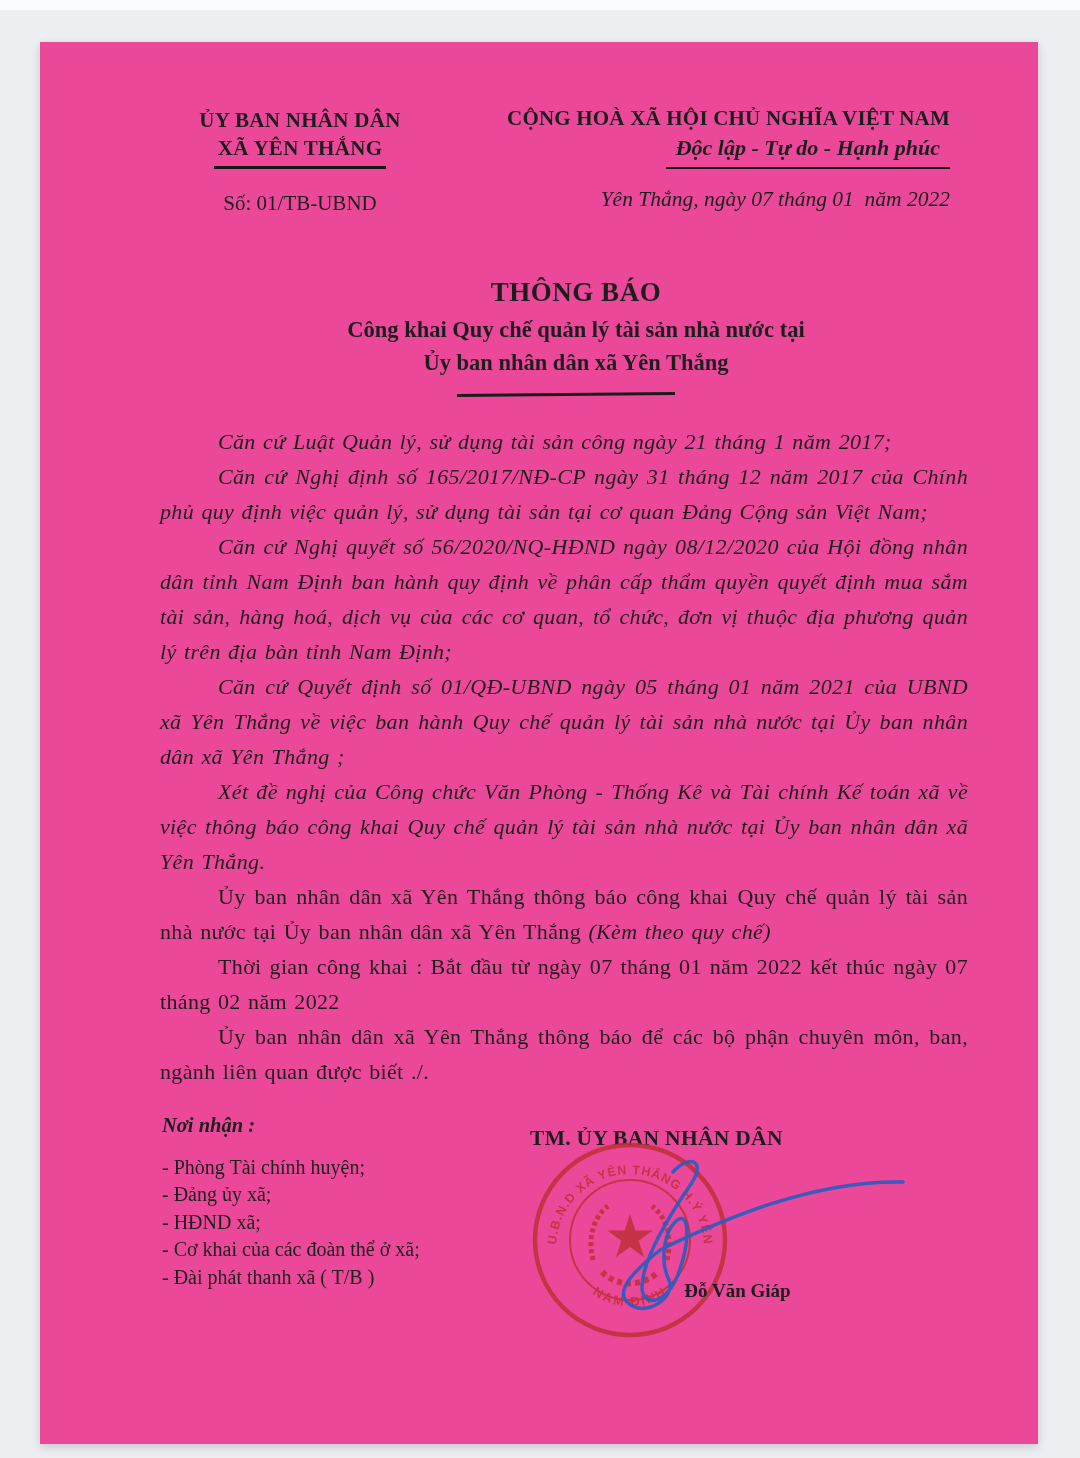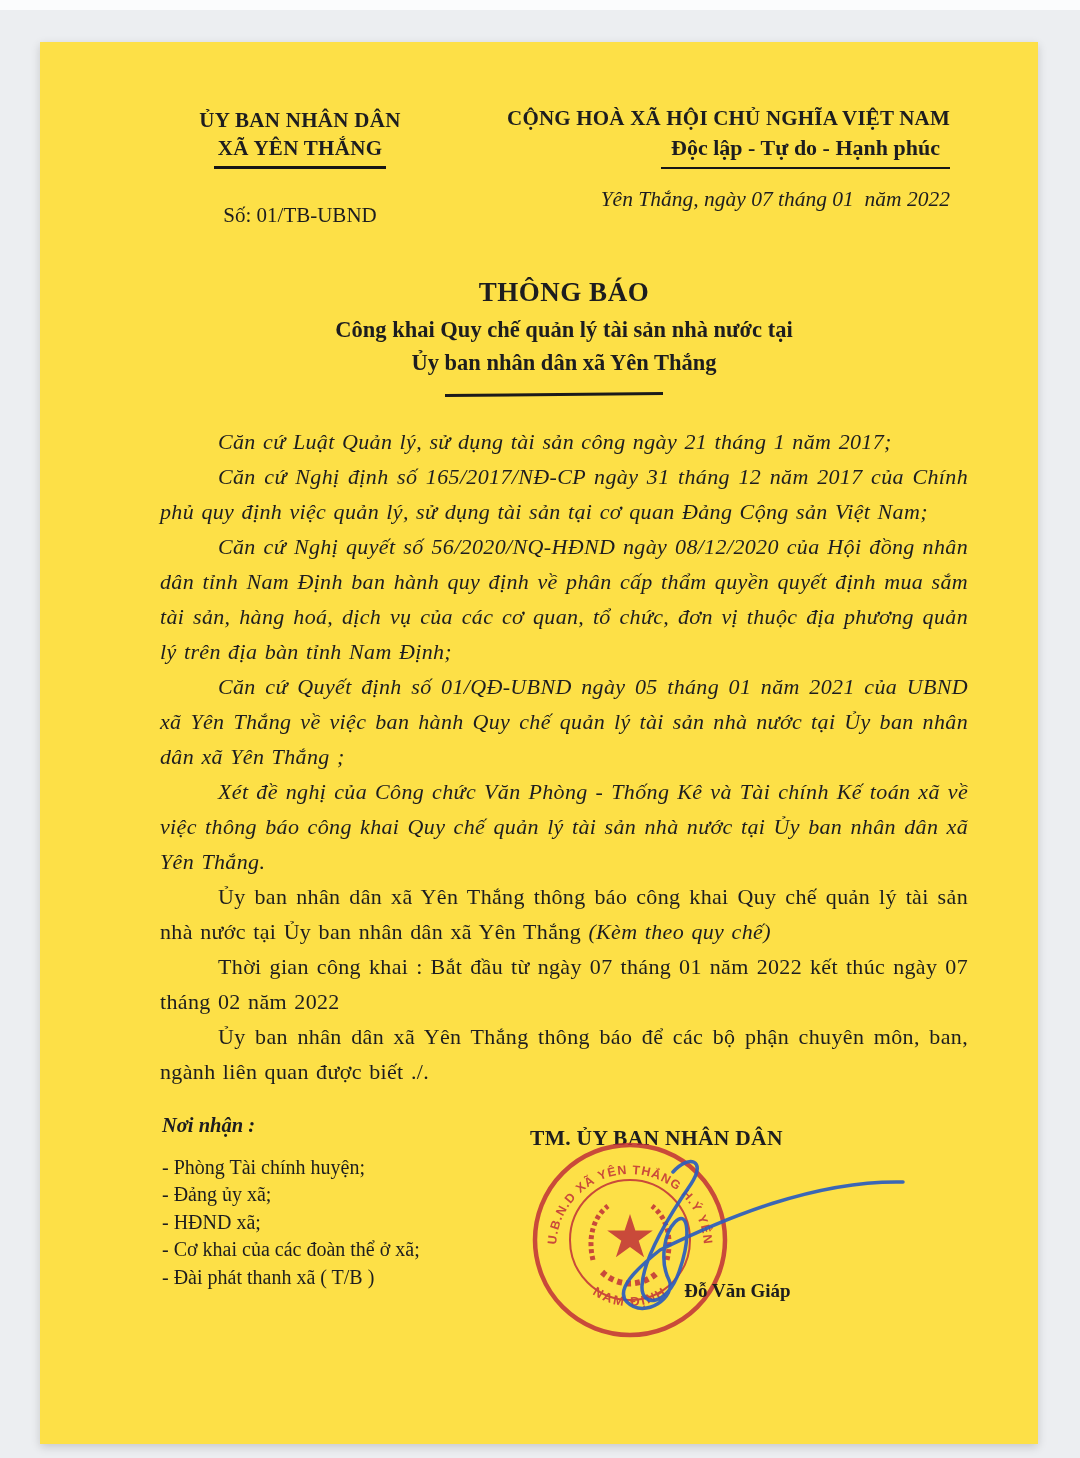--- a/index.html
+++ b/index.html
@@ -10,36 +10,36 @@
     color:#1d1d1f;
     position:relative;
     overflow:hidden;
   }
   .top-strip{
     position:absolute;left:0;top:0;width:1080px;height:10px;
     background:#fbfcfd;
   }
   .page{
     position:absolute;left:40px;top:42px;width:998px;height:1402px;
-    background:#fde047;
+    background:#ec4899;
     box-shadow:0 3px 9px rgba(0,0,0,.16);
   }
   
   .hleft{position:absolute;left:60px;top:66px;width:400px;text-align:center;}
   .hright{position:absolute;left:450px;top:64px;width:460px;text-align:right;}
   .org1{font-weight:bold;font-size:21px;letter-spacing:.3px;}
   .org2{display:inline-block;font-weight:bold;font-size:21px;letter-spacing:.3px;
         border-bottom:3px solid #161616;padding:0 4px 5px 4px;margin-top:3px;}
-  .docnum{margin-top:34px;font-size:21px;}
+  .docnum{margin-top:22px;font-size:21px;}
   .nat1{font-weight:bold;font-size:21px;letter-spacing:.2px;}
   .nat2{display:inline-block;font-weight:bold;font-size:22px;
-        border-bottom:2.5px solid #161616;padding:0 10px 6px 10px;margin-top:4px;}
+        border-bottom:2.5px solid #161616;padding:0 10px 6px 10px;margin-top:4px;font-style:italic;}
   .dateline{margin-top:18px;font-size:21.5px;font-style:italic;white-space:pre-wrap;}
   
-  .title{position:absolute;left:120px;top:230px;width:808px;text-align:center;line-height:1.5;}
+  .title{position:absolute;left:132px;top:230px;width:808px;text-align:center;line-height:1.5;}
   .ttype{font-weight:bold;font-size:27px;letter-spacing:.5px;}
   .tsub{font-weight:bold;font-size:22.5px;}
   .trule{width:218px;height:3px;background:#1b1b1b;margin:13px auto 0 auto;
          transform:translateX(-10px) rotate(-.5deg);}
   
   .bodytext{position:absolute;left:120px;top:382px;width:808px;
             font-size:22px;line-height:35px;text-align:justify;
             letter-spacing:.35px;word-spacing:1.5px;}
   .bodytext p{margin:0;}
   .ind{text-indent:58px;}

